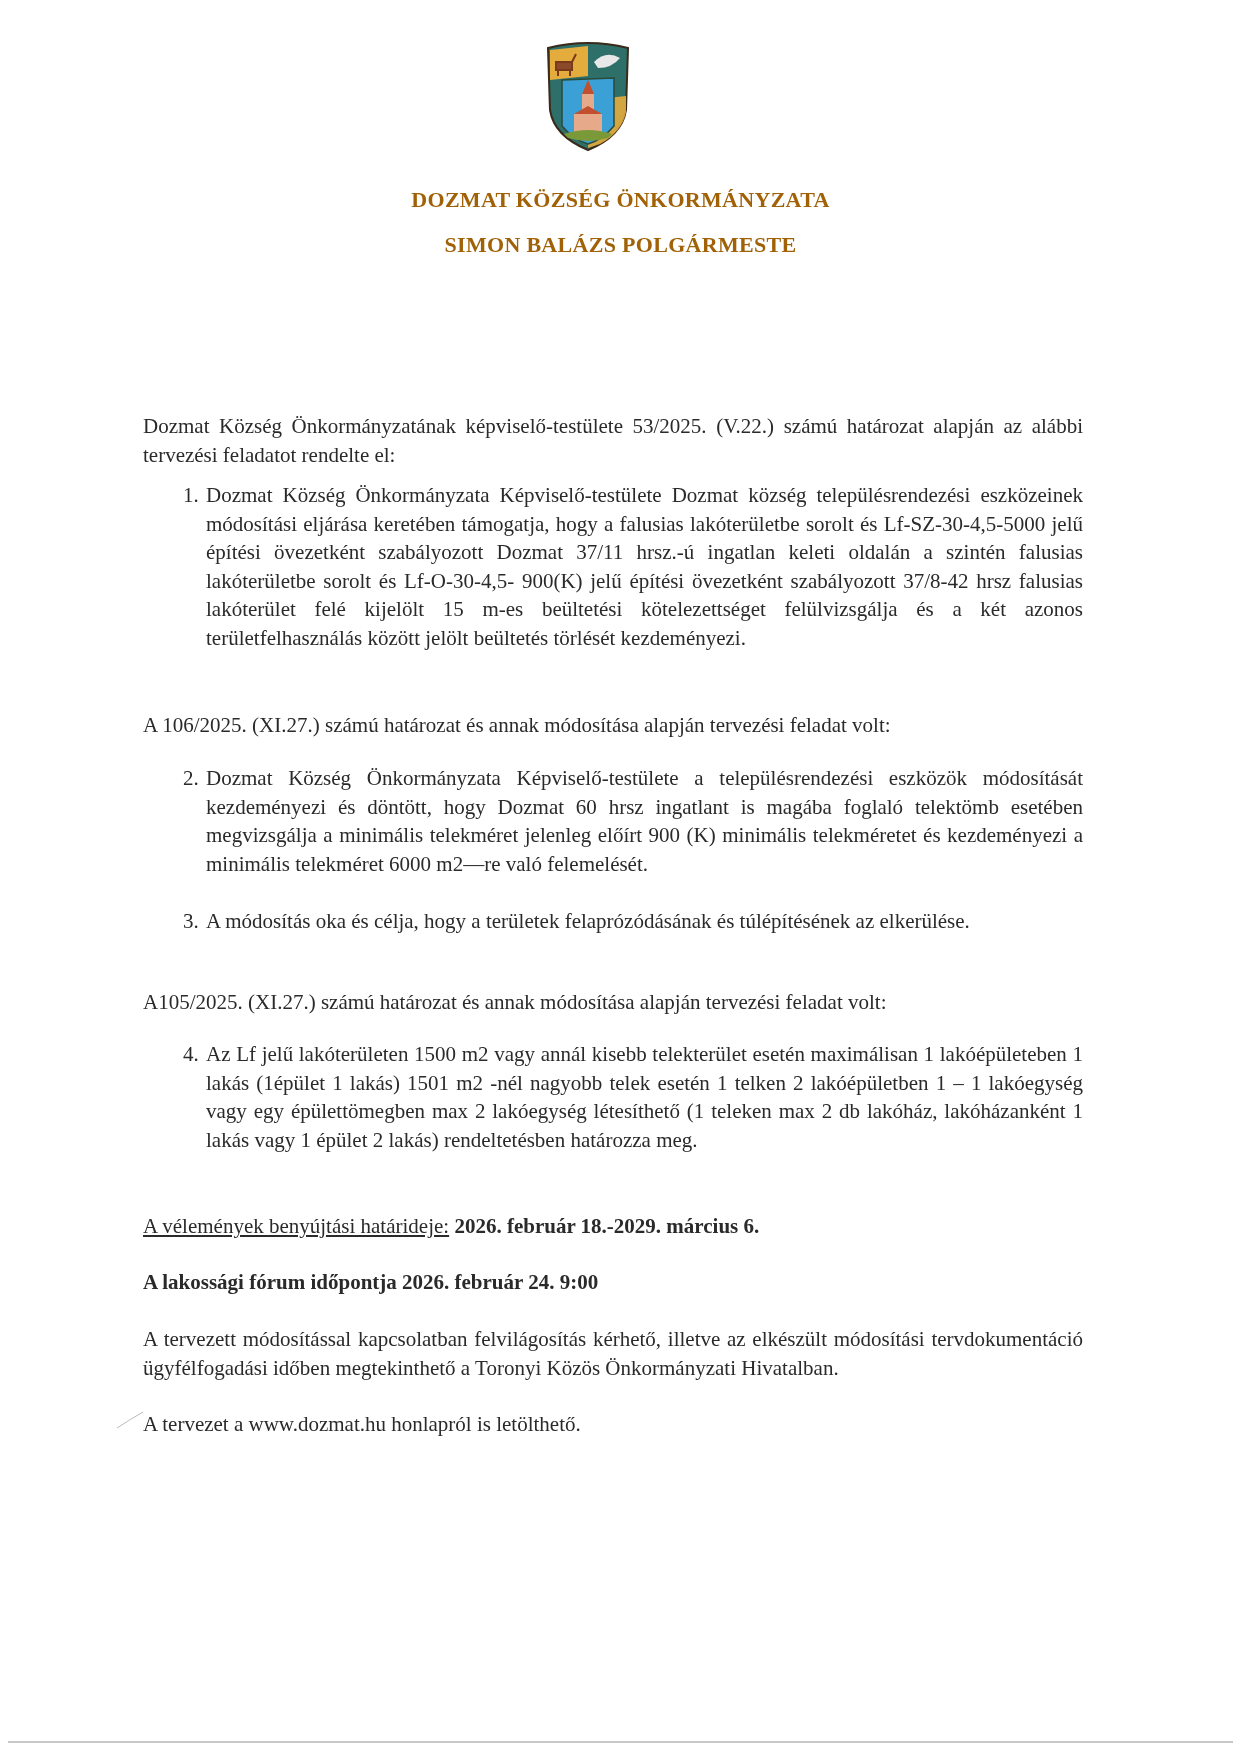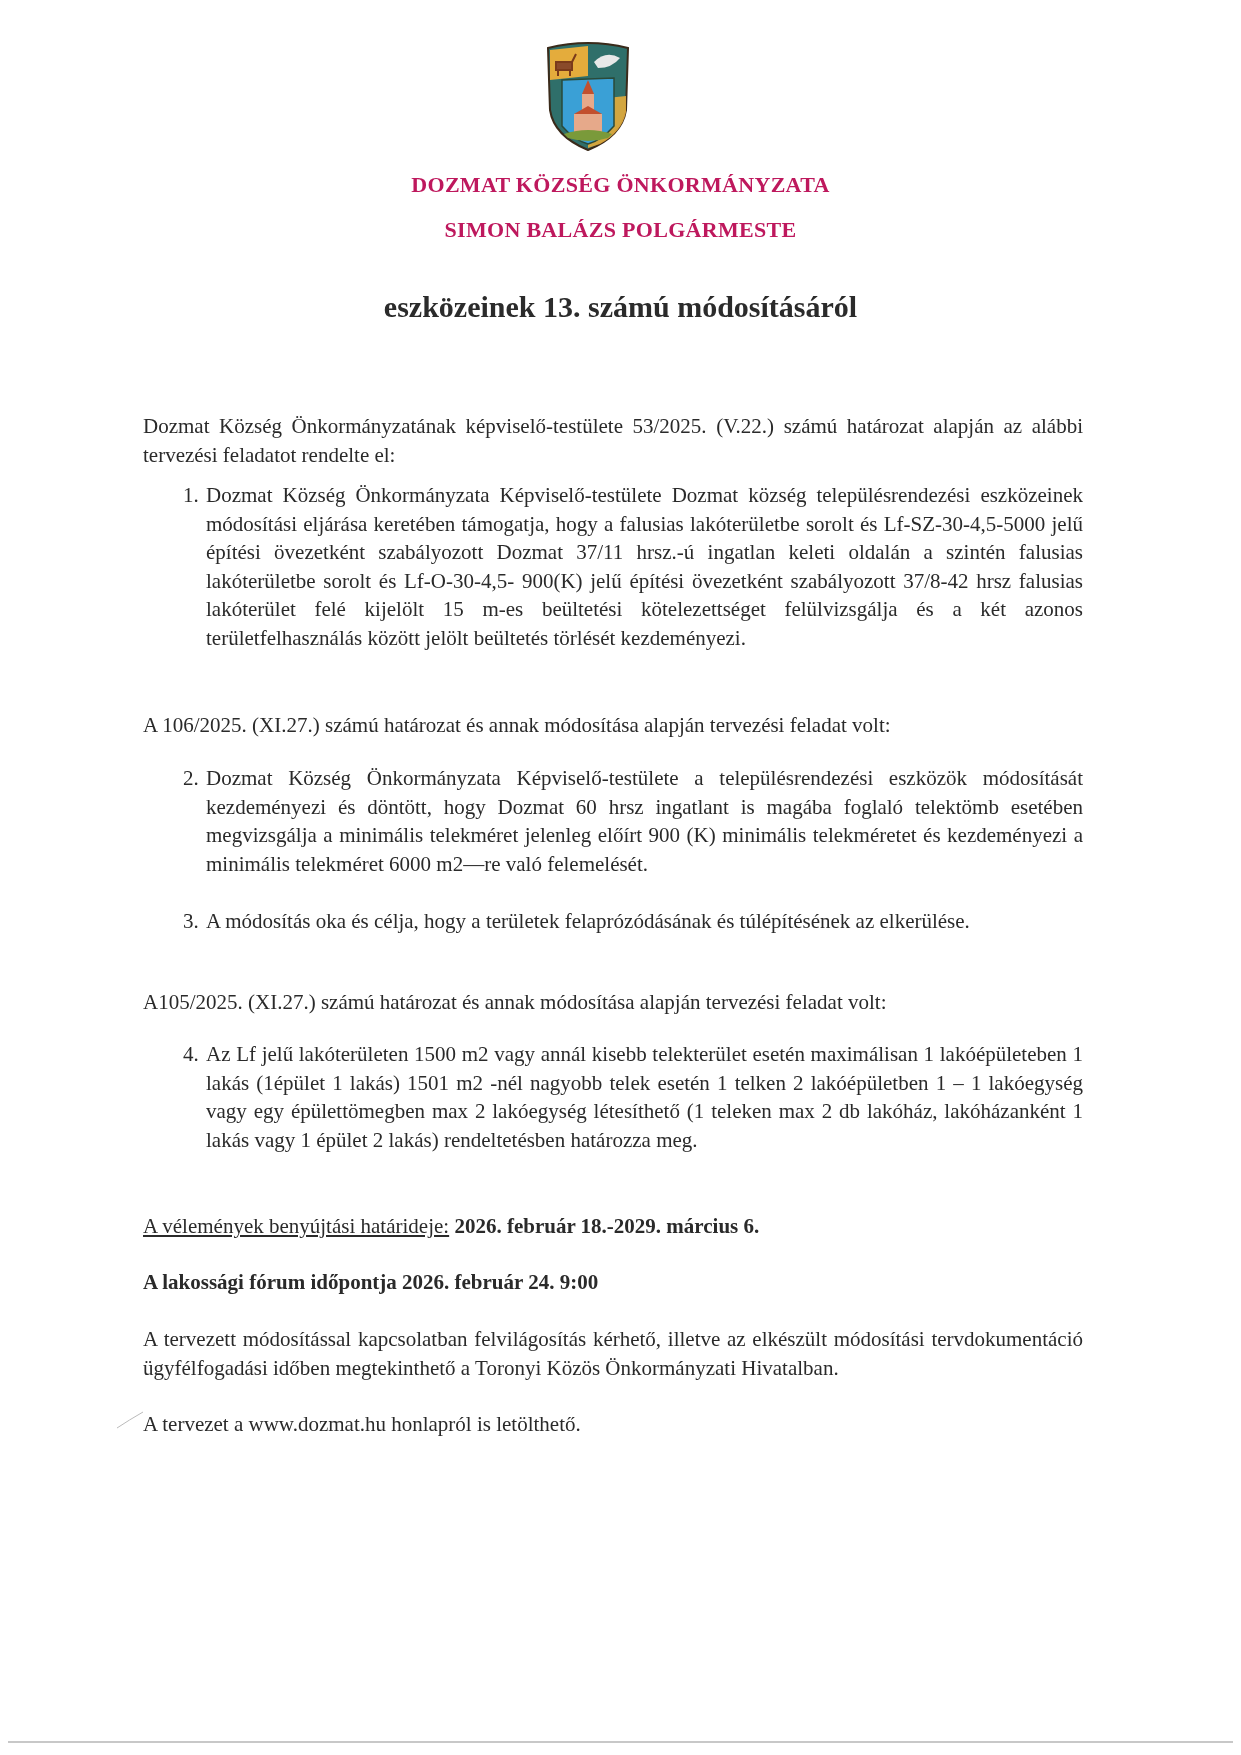--- a/index.html
+++ b/index.html
@@ -1,18 +1,18 @@
 <!DOCTYPE html>
 <html><head>
 <meta charset="utf-8">
 <style>
   html, body { margin: 0; padding: 0; background: #ffffff; }
   body { width: 1241px; height: 1755px; position: relative; overflow: hidden; font-family: "Liberation Serif", serif; color: #2a2a2a; }
   .crest { position: absolute; left: 542px; top: 40px; width: 92px; height: 112px; }
-  .org { position: absolute; left: 0; width: 1241px; text-align: center; font-weight: bold; color: #be185d; font-size: 22px; letter-spacing: 0.3px; }
+  .org { position: absolute; left: 0; width: 1241px; text-align: center; font-weight: bold; color: #a16207; font-size: 22px; letter-spacing: 0.3px; margin-top: 15px; }
   .org.l1 { top: 172px; }
   .org.l2 { top: 217px; }
   .title { position: absolute; left: 0; width: 1241px; text-align: center; font-weight: bold; font-size: 30px; line-height: 38px; color: #2b2b2b; top: 288px; }
   .p { position: absolute; left: 143px; width: 940px; font-size: 21px; line-height: 28.5px; text-align: justify; }
   .li { position: absolute; left: 183px; width: 900px; font-size: 21px; line-height: 28.5px; }
   .li .num { position: absolute; left: 0; top: 0; width: 32px; }
   .li .txt { display: block; margin-left: 23px; text-align: justify; }
   .u { text-decoration: underline; }
   .b { font-weight: bold; }
   .footer-line { position: absolute; left: 8px; width: 1225px; top: 1741px; height: 2px; background: #c8c8c8; }
@@ -32,21 +32,20 @@
   <polygon points="32,74 46,66 60,74" fill="#c2502e"></polygon>
   <path d="M22 94 Q46 86 70 94 L66 98 Q46 104 26 98 Z" fill="#7a9a3a"></path>
   <path d="M14 22 L30 22 L30 30 L14 30 Z M16 30 L16 36 M28 30 L28 36 M30 22 L34 14" stroke="#7a3a1a" stroke-width="2" fill="#8a4a2a"></path>
   <path d="M52 22 Q64 10 78 18 Q70 28 56 28 Z" fill="#e8e8e8"></path>
 </svg>
 
 <div class="org l1">DOZMAT KÖZSÉG ÖNKORMÁNYZATA</div>
 <div class="org l2">SIMON BALÁZS POLGÁRMESTE</div>
 
 <div class="title">
-  <div>eszközeinek 13. számú módosításáról</div>
 </div>
 
 <div class="p" style="top:412px;">Dozmat Község Önkormányzatának képviselő-testülete 53/2025. (V.22.) számú határozat alapján az alábbi tervezési feladatot rendelte el:</div>
 
 <div class="li" style="top:481px;">
   <span class="num">1.</span>
   <span class="txt">Dozmat Község Önkormányzata Képviselő-testülete Dozmat község településrendezési eszközeinek módosítási eljárása keretében támogatja, hogy a falusias lakóterületbe sorolt és Lf-SZ-30-4,5-5000 jelű építési övezetként szabályozott Dozmat 37/11 hrsz.-ú ingatlan keleti oldalán a szintén falusias lakóterületbe sorolt és Lf-O-30-4,5- 900(K) jelű építési övezetként szabályozott 37/8-42 hrsz falusias lakóterület felé kijelölt 15 m-es beültetési kötelezettséget felülvizsgálja és a két azonos területfelhasználás között jelölt beültetés törlését kezdeményezi.</span>
 </div>
 
 <div class="p" style="top:711px;">A 106/2025. (XI.27.) számú határozat és annak módosítása alapján tervezési feladat volt:</div>

